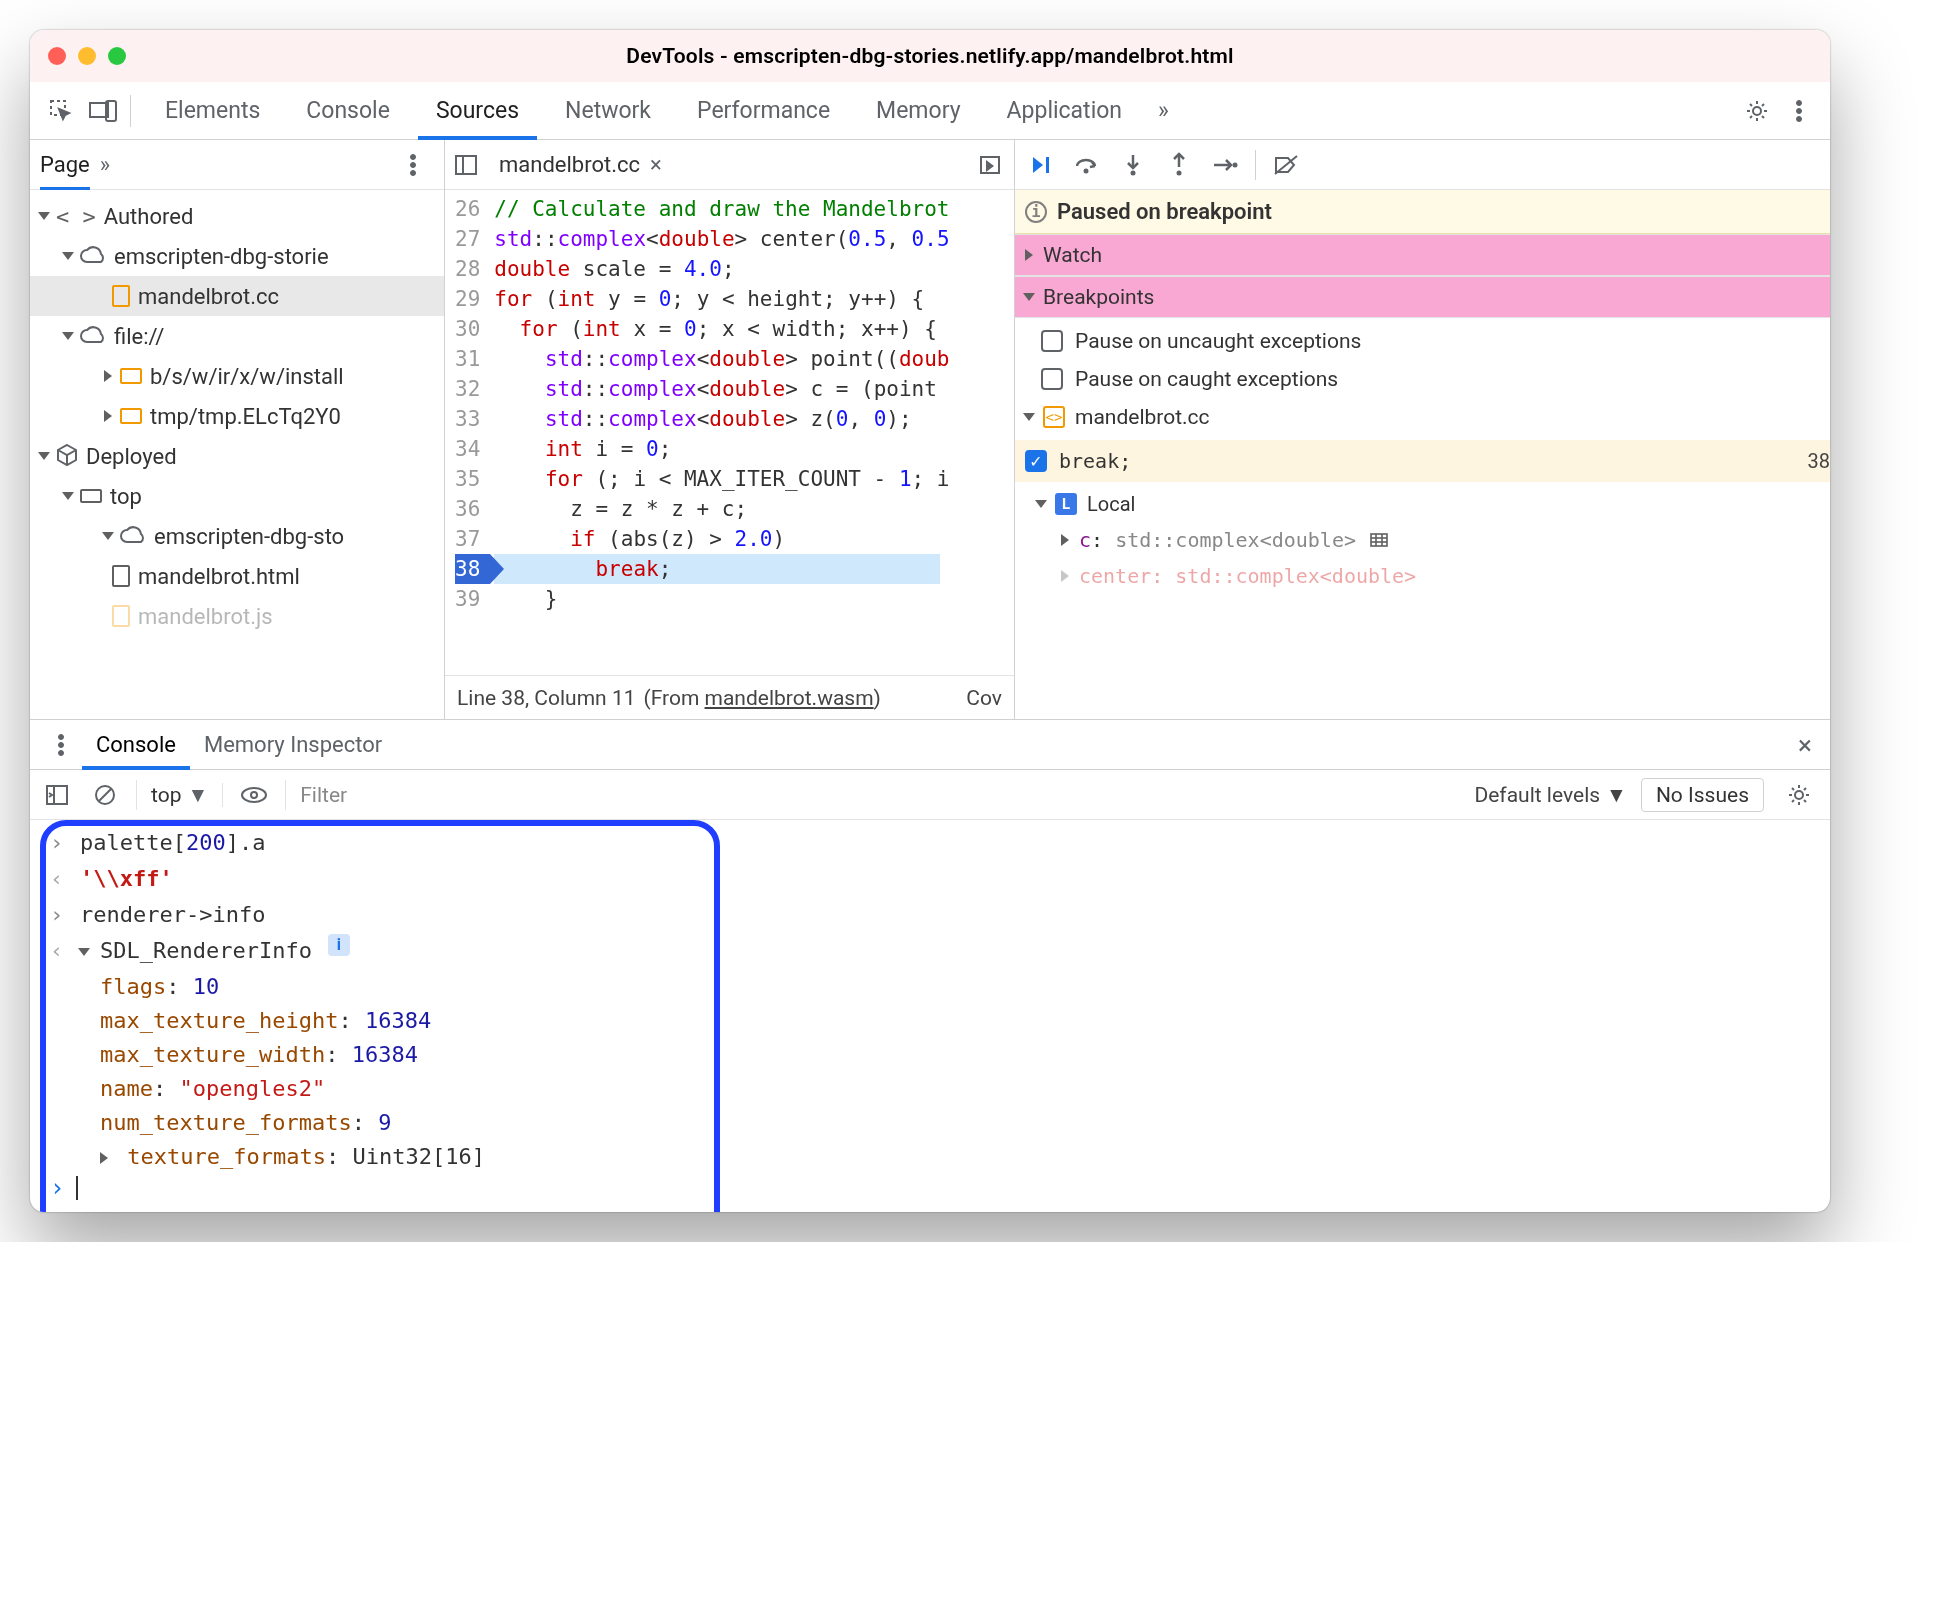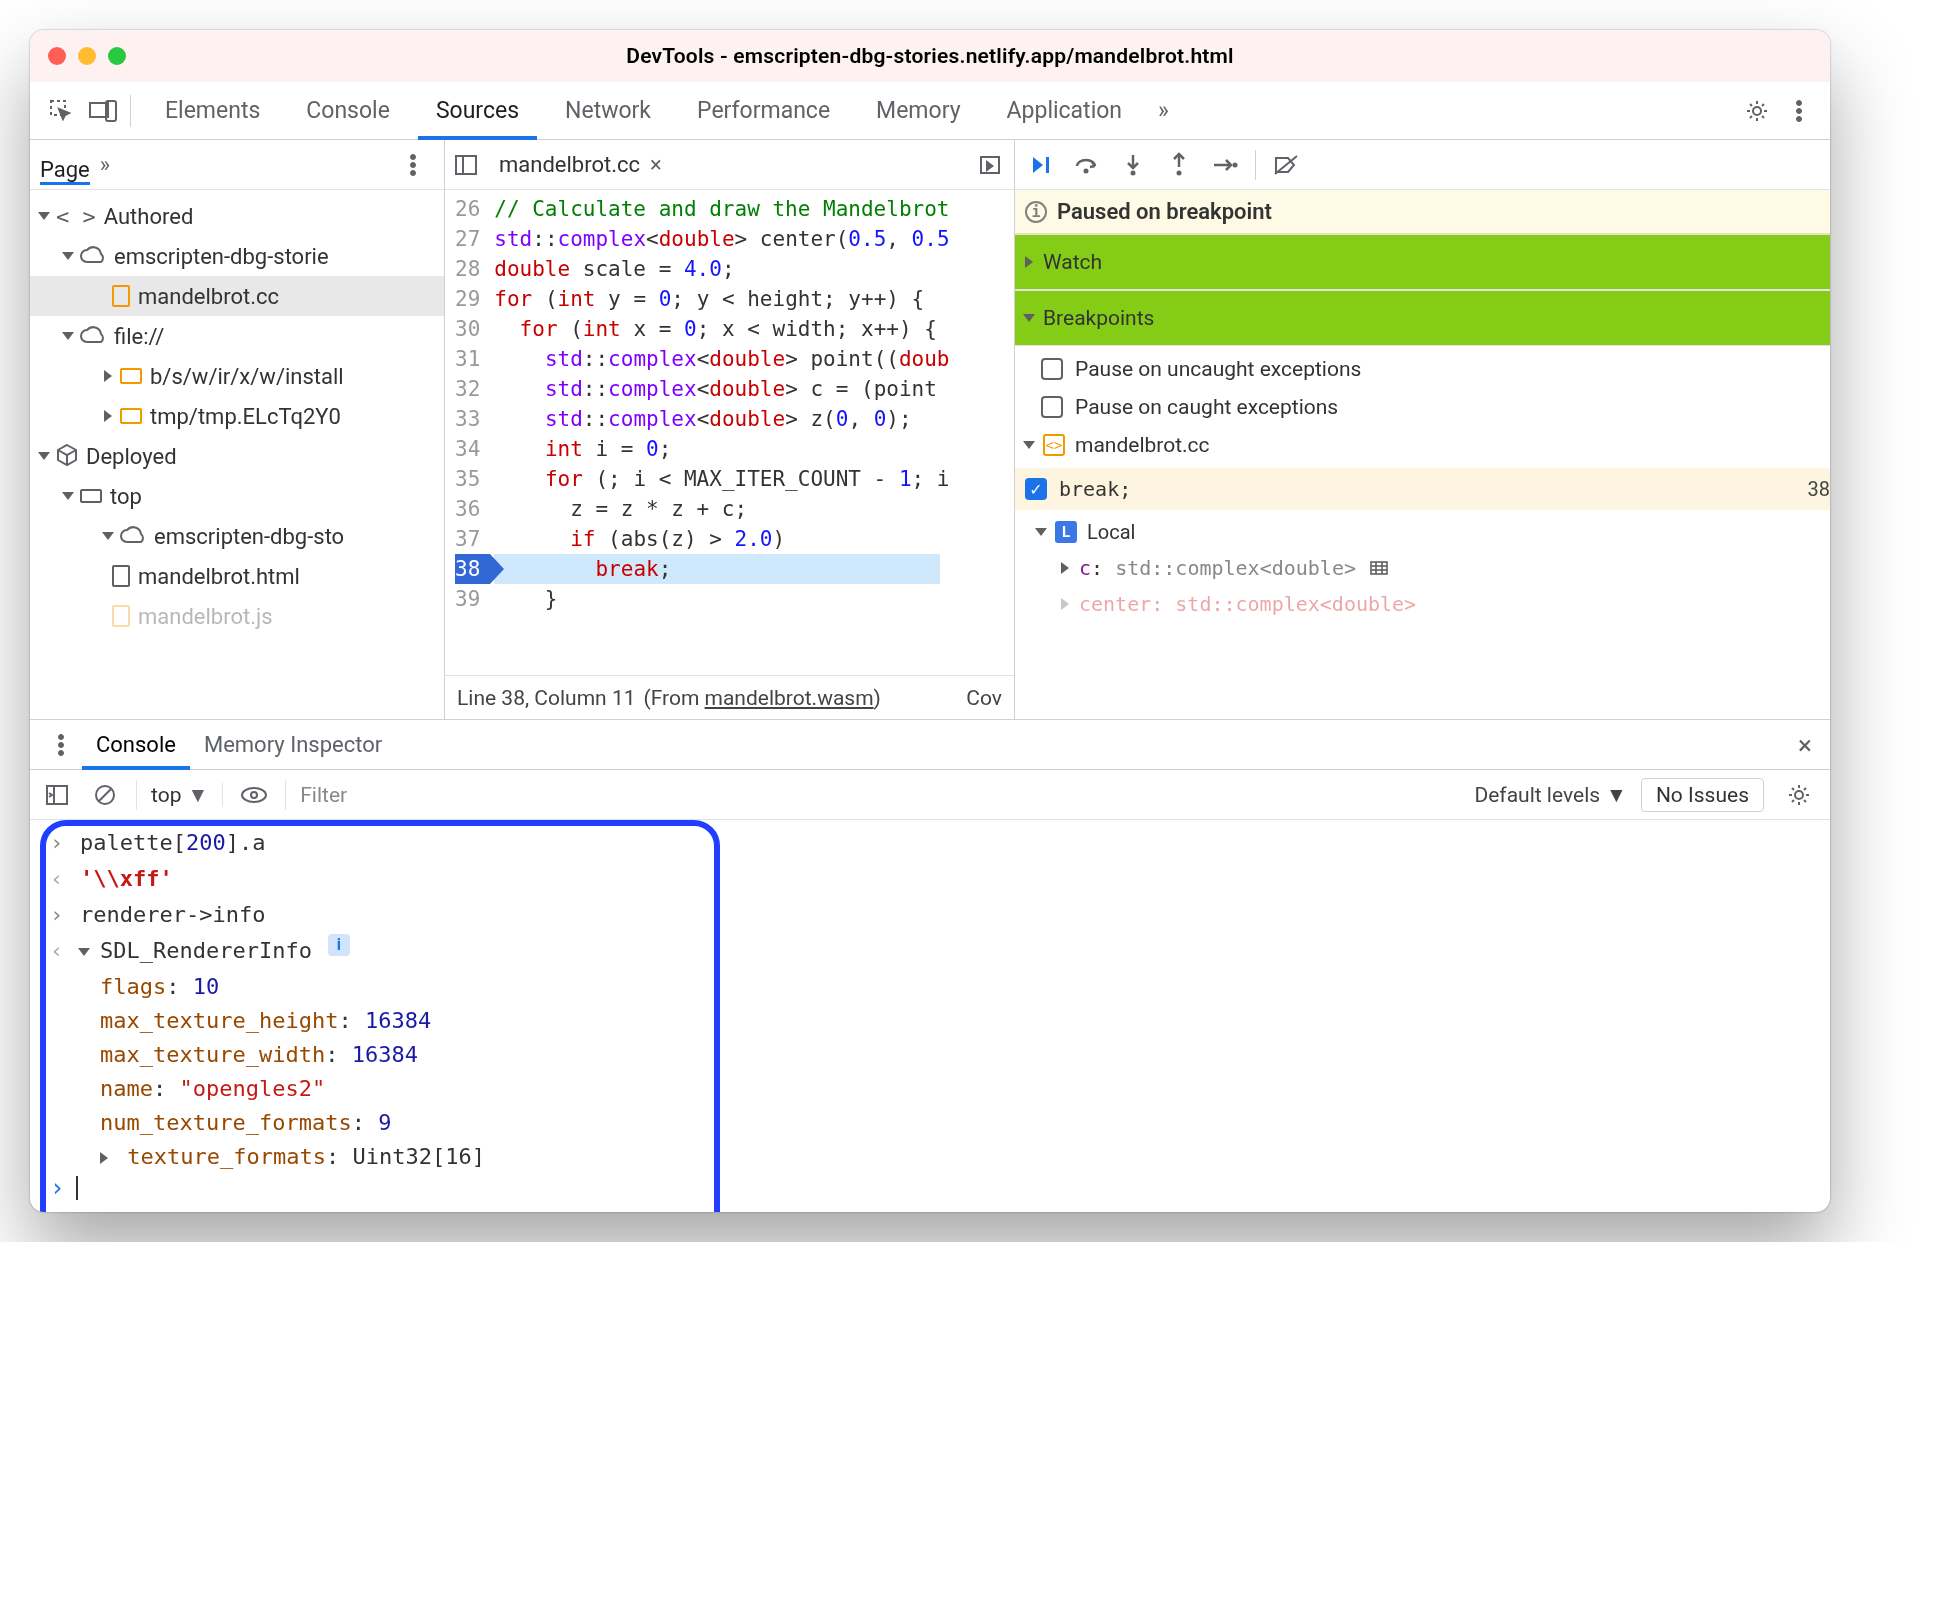--- a/index.html
+++ b/index.html
@@ -90,21 +90,21 @@
   
   .navigator {
     border-right:1px solid var(--border);
     display:flex; flex-direction:column;
     overflow:hidden;
   }
   .nav-header{
     height:50px;border-bottom:1px solid var(--border-light);
     display:flex;align-items:center; padding:0 10px; gap:10px;
   }
-  .nav-header .lbl{font-size:22px;color:#1f1f1f;border-bottom:3px solid var(--tab-active);margin-top:13px;}
+  .nav-header .lbl{font-size:22px;color:#1f1f1f;border-bottom:3px solid var(--tab-active);padding-bottom:10px;margin-top:13px;}
   .tree{padding:6px 0; font-size:22px; overflow:hidden;}
   .row{display:flex;align-items:center;gap:8px;height:40px;padding-left:6px;white-space:nowrap;}
   .indent-0{padding-left:10px;} .indent-1{padding-left:34px;}
   .indent-2{padding-left:74px;} .indent-3{padding-left:82px;}
   .disc{width:0;height:0;border-left:8px solid #606060;border-top:6px solid transparent;border-bottom:6px solid transparent;}
   .disc.open{transform:rotate(90deg);}
   .row.selected{background:#e8e8e8;}
   .file-ic{width:18px;height:22px;border:2px solid #f29900;border-radius:2px;position:relative;}
   .folder-ic{width:22px;height:16px;border:2px solid #f29900;border-radius:2px;position:relative;}
   .cloud-ic svg{stroke:#5f6368;}
@@ -156,22 +156,22 @@
   }
   .dbg-tools .ico{width:32px;height:32px;display:flex;align-items:center;justify-content:center;}
   .dbg-tools .divider{width:1px;height:30px;background:var(--border);}
   .pause-banner{
     background:var(--yellow-pause);border-bottom:1px solid #eadfa8;
     display:flex;align-items:center;gap:10px;padding:0 10px;height:44px;font-size:22px;
   }
   .pause-banner .ic{width:22px;height:22px;border-radius:50%;border:2px solid #808080;display:flex;align-items:center;justify-content:center;font-family:var(--mono);font-size:15px;color:#808080;font-weight:700;}
   .pause-banner b{font-weight:600;}
   .section-h{
-    height:56px;display:flex;align-items:center;gap:10px;padding:0 10px;
-    background:#84cc16;border-top:1px solid var(--border-light);
+    height:42px;display:flex;align-items:center;gap:10px;padding:0 10px;
+    background:#f9a8d4;border-top:1px solid var(--border-light);
     border-bottom:1px solid var(--border-light);font-size:21px;
   }
   .section-body{padding:4px 10px;}
   .chk-row{display:flex;align-items:center;gap:12px;height:38px;font-size:21px;padding-left:16px;}
   .chkbox{width:22px;height:22px;border:2px solid #5f6368;border-radius:4px;}
   .chkbox.checked{background:#1a73e8;border-color:#1a73e8;color:#fff;display:flex;align-items:center;justify-content:center;font-size:16px;}
   .bp-file{display:flex;align-items:center;gap:10px;height:38px;font-size:21px;}
   .bp-badge{width:22px;height:22px;border:2px solid #f29900;display:flex;align-items:center;justify-content:center;color:#f29900;font-family:var(--mono);font-size:14px;border-radius:3px;}
   .bp-entry{display:flex;align-items:center;gap:12px;height:42px;padding-left:10px;background:var(--yellow-pane);}
   .bp-code{font-family:var(--mono);}

